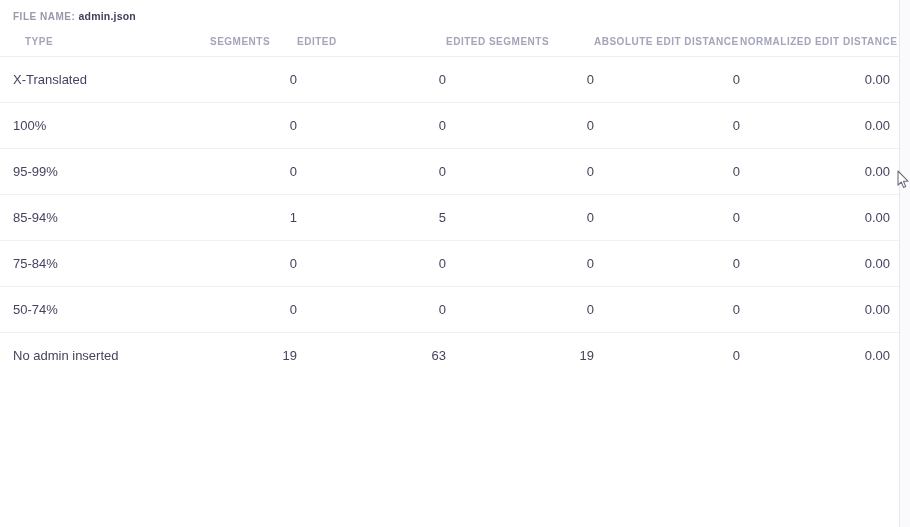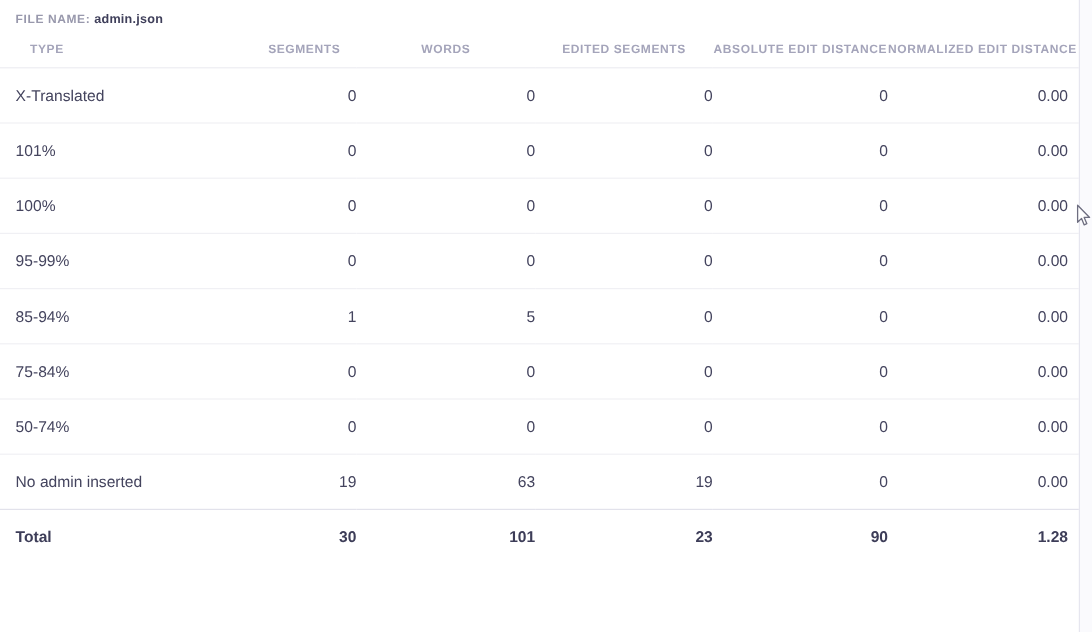--- a/index.html
+++ b/index.html
@@ -36,21 +36,21 @@
     width:899px;
     border-collapse:collapse;
     table-layout:fixed;
   }
   thead th {
     height:28px;
     font-size:10px;
     font-weight:600;
     letter-spacing:0.5px;
     color:#a4a4ba;
-    text-align:center;
+    text-align:left;
     vertical-align:middle;
     padding:0;
     border-bottom:1px solid #ededf2;
     white-space:nowrap;
     overflow:hidden;
   }
   thead th:first-child { text-align:left; padding-left:25px; }
   thead th:last-child  { padding-right:9px; }
 
   tbody td {
@@ -94,37 +94,29 @@
         <col style="width:87px">
         <col style="width:149px">
         <col style="width:148px">
         <col style="width:146px">
         <col style="width:159px">
       </colgroup>
       <thead>
         <tr>
           <th>TYPE</th>
           <th>SEGMENTS</th>
-          <th>WORDS</th>
+          <th>EDITED</th>
           <th>EDITED SEGMENTS</th>
           <th>ABSOLUTE EDIT DISTANCE</th>
           <th>NORMALIZED EDIT DISTANCE</th>
         </tr>
       </thead>
       <tbody>
           <tr>
             <td>X-Translated</td>
-            <td>0</td>
-            <td>0</td>
-            <td>0</td>
-            <td>0</td>
-            <td>0.00</td>
-          </tr>
-          <tr>
-            <td>101%</td>
             <td>0</td>
             <td>0</td>
             <td>0</td>
             <td>0</td>
             <td>0.00</td>
           </tr>
           <tr>
             <td>100%</td>
             <td>0</td>
             <td>0</td>
@@ -165,28 +157,20 @@
             <td>0.00</td>
           </tr>
           <tr>
             <td>No admin inserted</td>
             <td>19</td>
             <td>63</td>
             <td>19</td>
             <td>0</td>
             <td>0.00</td>
           </tr>
-          <tr class="total">
-            <td>Total</td>
-            <td>30</td>
-            <td>101</td>
-            <td>23</td>
-            <td>90</td>
-            <td>1.28</td>
-          </tr>
         </tbody>
     </table>
 
   </div>
 
   <svg class="cursor" width="12" height="20" viewBox="0 0 12 20">
     <path d="M1 1 L1 15.2 L4.3 12 L6.5 17.4 L8.7 16.4 L6.5 11.2 L11 11.2 Z" fill="#ffffff" stroke="#6e6e80" stroke-width="1.1" stroke-linejoin="round"></path>
   </svg>
 </div>
 

